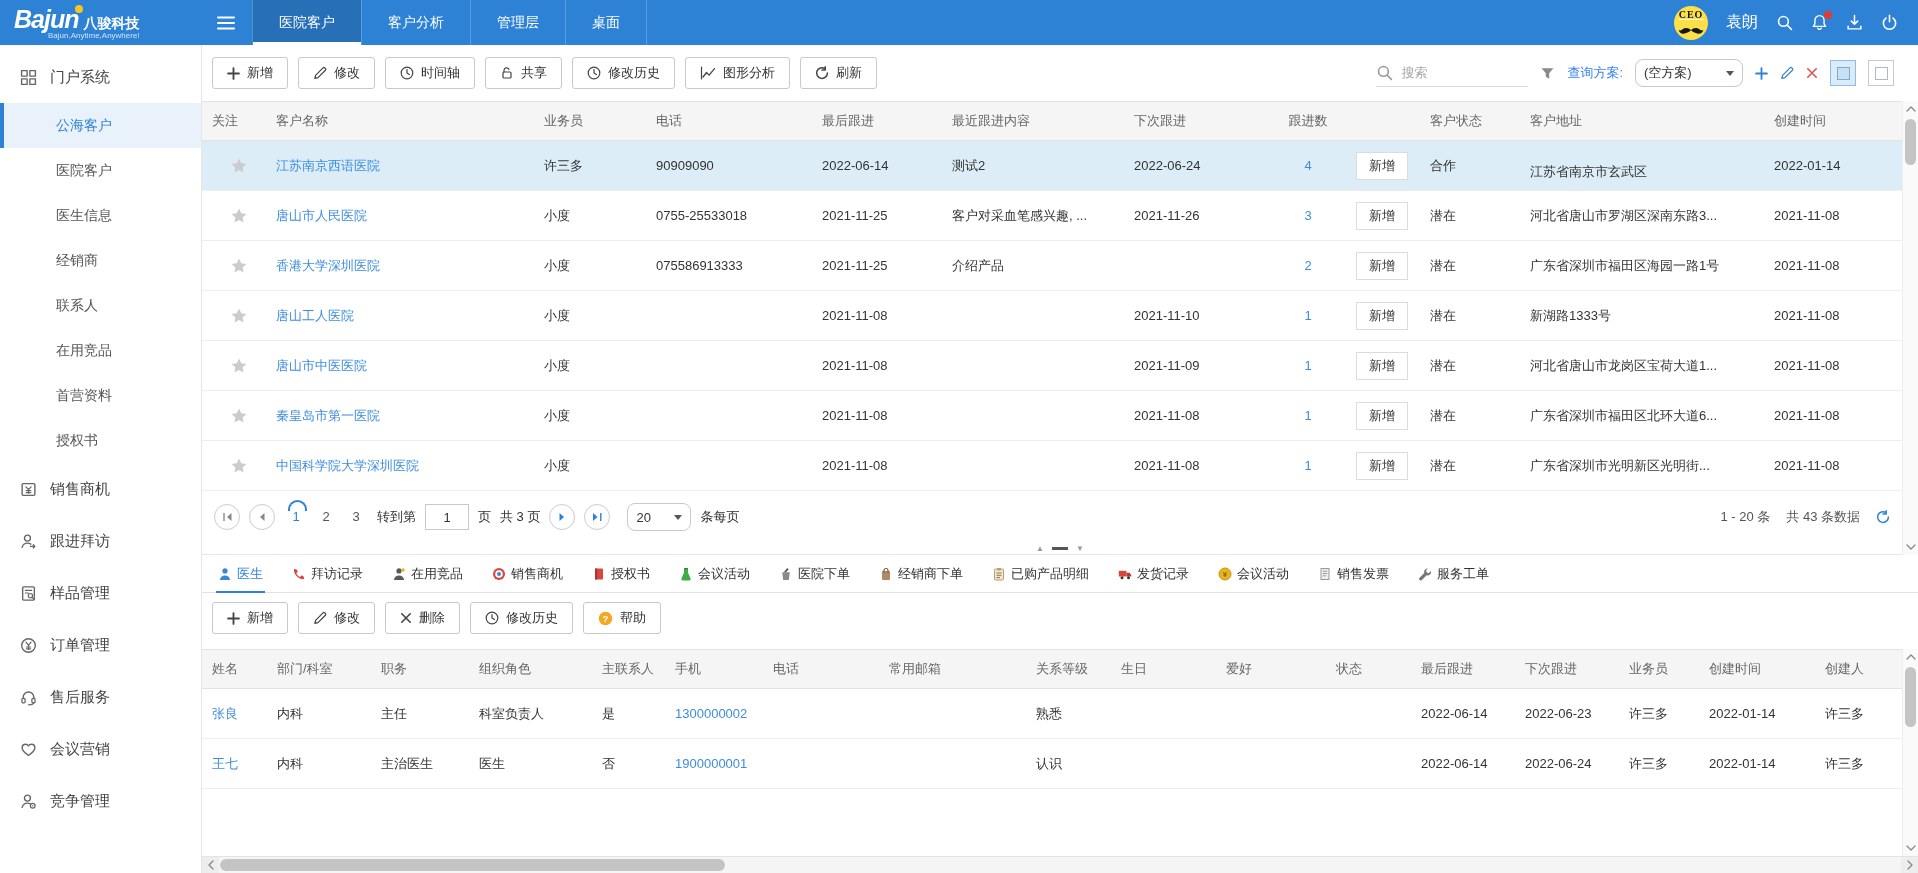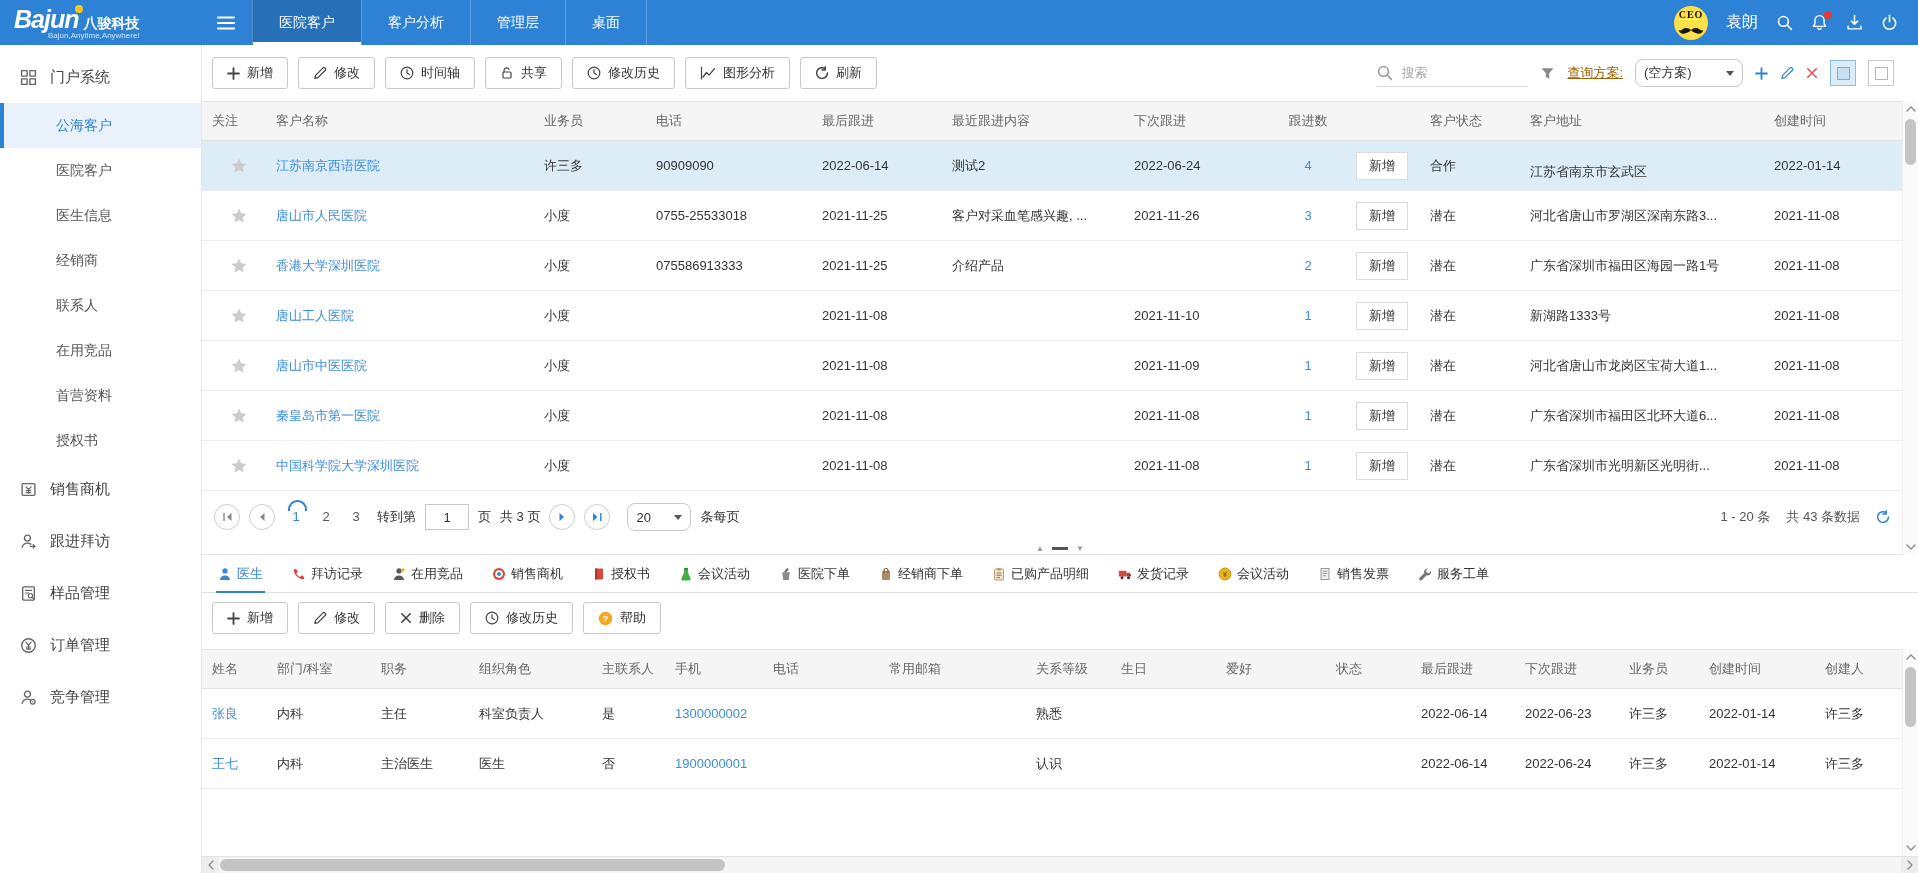--- a/index.html
+++ b/index.html
@@ -52,21 +52,21 @@
   .btn { height:32px; display:inline-flex; align-items:center; gap:7px; padding:0 14px; border:1px solid #c9c9c9;
     border-radius:3px; background:#fff; font-size:13px; color:#333; cursor:pointer; white-space:nowrap; }
   .btn .icon { color:#444; }
   .toolbar-right { margin-left:auto; display:flex; align-items:center; gap:12px; }
   .search-box { display:flex; align-items:center; gap:6px; height:28px; width:152px;
     border-bottom:1px solid #ddd; color:#999; }
   .search-box input { border:none; outline:none; width:112px; font-size:13px; color:#333;
     font-family:inherit; background:transparent; }
   .search-box input::placeholder { color:#a5a5a5; }
   .funnel { color:#8a8a8a; cursor:pointer; }
-  .query-label { color:#a16207;text-decoration:underline; }
+  .query-label { color:#3b82f6; }
   .select { height:28px; border:1px solid #c9c9c9; border-radius:8px; background:#fff; display:flex;
     align-items:center; justify-content:space-between; padding:0 8px; font-size:13px; cursor:pointer; }
   .q-select { width:108px; }
   .mini-act { cursor:pointer; display:inline-flex; }
   .mini-act.blue { color:var(--accent,#2e82d6); }
   .mini-act.red { color:var(--danger,#e25050); }
   .toggle { width:26px; height:26px; border:1px solid #c9c9c9; background:#fff; display:flex;
     align-items:center; justify-content:center; cursor:pointer; }
   .toggle.active { background:#dcebf8; border-color:#8fbce8; }
   .tg-in { width:13px; height:13px; border:1px solid #a9bac9; background:#fff; }
@@ -251,20 +251,39 @@
       <span>样品管理</span>
     </div>
     <div class="side-top">
       <span class="icon">
         <svg width="17" height="17" viewBox="0 0 16 16">
           <circle cx="8" cy="8" r="6.4" stroke="currentColor" fill="none" stroke-linecap="round" stroke-linejoin="round" stroke-width="1.3"></circle>
           <path d="M5.6 4.8 8 7.8l2.4-3M8 7.8v4M6 9.4h4M6 11.2h4" stroke="currentColor" fill="none" stroke-linecap="round" stroke-linejoin="round" stroke-width="1.1"></path>
         </svg>
       </span>
       <span>订单管理</span>
+    </div>
+    <div class="side-top">
+      <span class="icon">
+        <svg width="17" height="17" viewBox="0 0 16 16">
+          <path d="M3 9V7.8a5 5 0 0 1 10 0V9" stroke="currentColor" fill="none" stroke-linecap="round" stroke-linejoin="round" stroke-width="1.3"></path>
+          <rect x="1.8" y="8.8" width="3" height="4.2" rx="1" stroke="currentColor" fill="none" stroke-linecap="round" stroke-linejoin="round" stroke-width="1.2"></rect>
+          <rect x="11.2" y="8.8" width="3" height="4.2" rx="1" stroke="currentColor" fill="none" stroke-linecap="round" stroke-linejoin="round" stroke-width="1.2"></rect>
+          <path d="M12.8 13c0 1.4-2 1.9-4.8 1.9" stroke="currentColor" fill="none" stroke-linecap="round" stroke-linejoin="round" stroke-width="1.2"></path>
+        </svg>
+      </span>
+      <span>售后服务</span>
+    </div>
+    <div class="side-top">
+      <span class="icon">
+        <svg width="17" height="17" viewBox="0 0 16 16">
+          <path d="M8 13.6C4 10.9 2 8.8 2 6.4 2 4.5 3.4 3 5.2 3 6.4 3 7.4 3.6 8 4.6 8.6 3.6 9.6 3 10.8 3 12.6 3 14 4.5 14 6.4c0 2.4-2 4.5-6 7.2z" stroke="currentColor" fill="none" stroke-linecap="round" stroke-linejoin="round" stroke-width="1.3"></path>
+        </svg>
+      </span>
+      <span>会议营销</span>
     </div>
     <div class="side-top">
       <span class="icon">
         <svg width="17" height="17" viewBox="0 0 16 16">
           <circle cx="7" cy="4.8" r="2.8" stroke="currentColor" fill="none" stroke-linecap="round" stroke-linejoin="round" stroke-width="1.3"></circle>
           <path d="M2 13.5c.7-2.6 2.6-4 5-4 1 0 2 .2 2.8.7" stroke="currentColor" fill="none" stroke-linecap="round" stroke-linejoin="round" stroke-width="1.3"></path>
           <circle cx="12" cy="12" r="2.2" stroke="currentColor" fill="none" stroke-linecap="round" stroke-linejoin="round" stroke-width="1.2"></circle>
           <circle cx="12" cy="12" r="0.6" fill="currentColor"></circle>
         </svg>
       </span>

